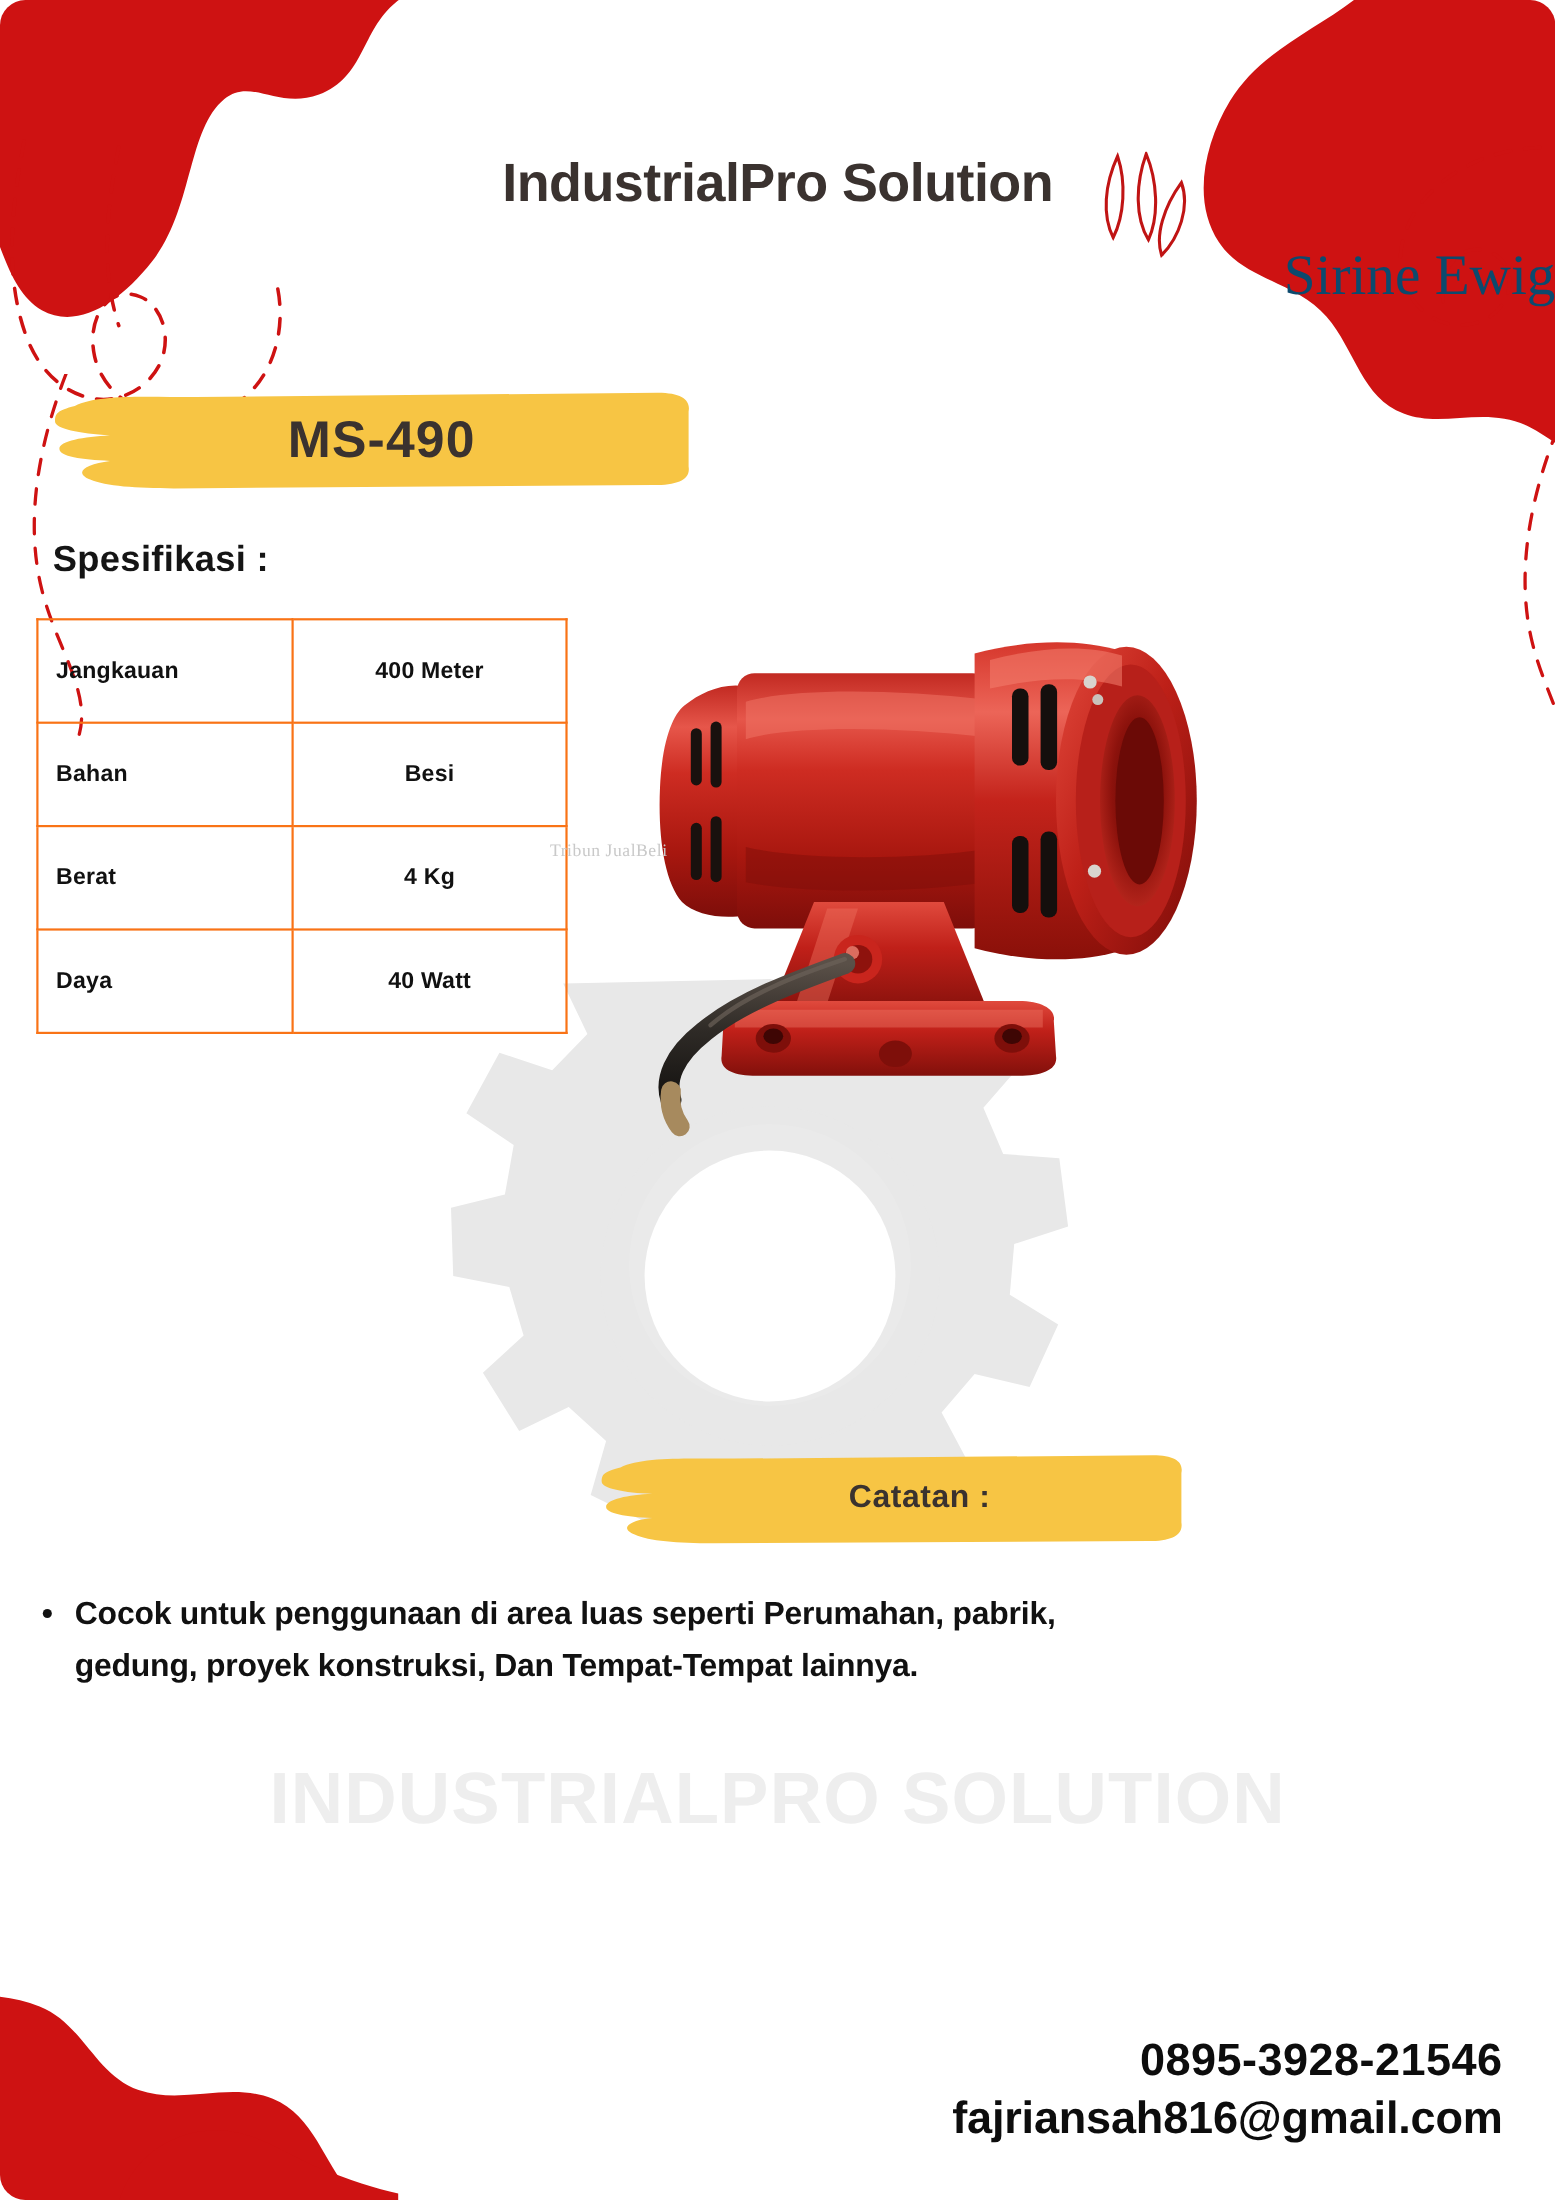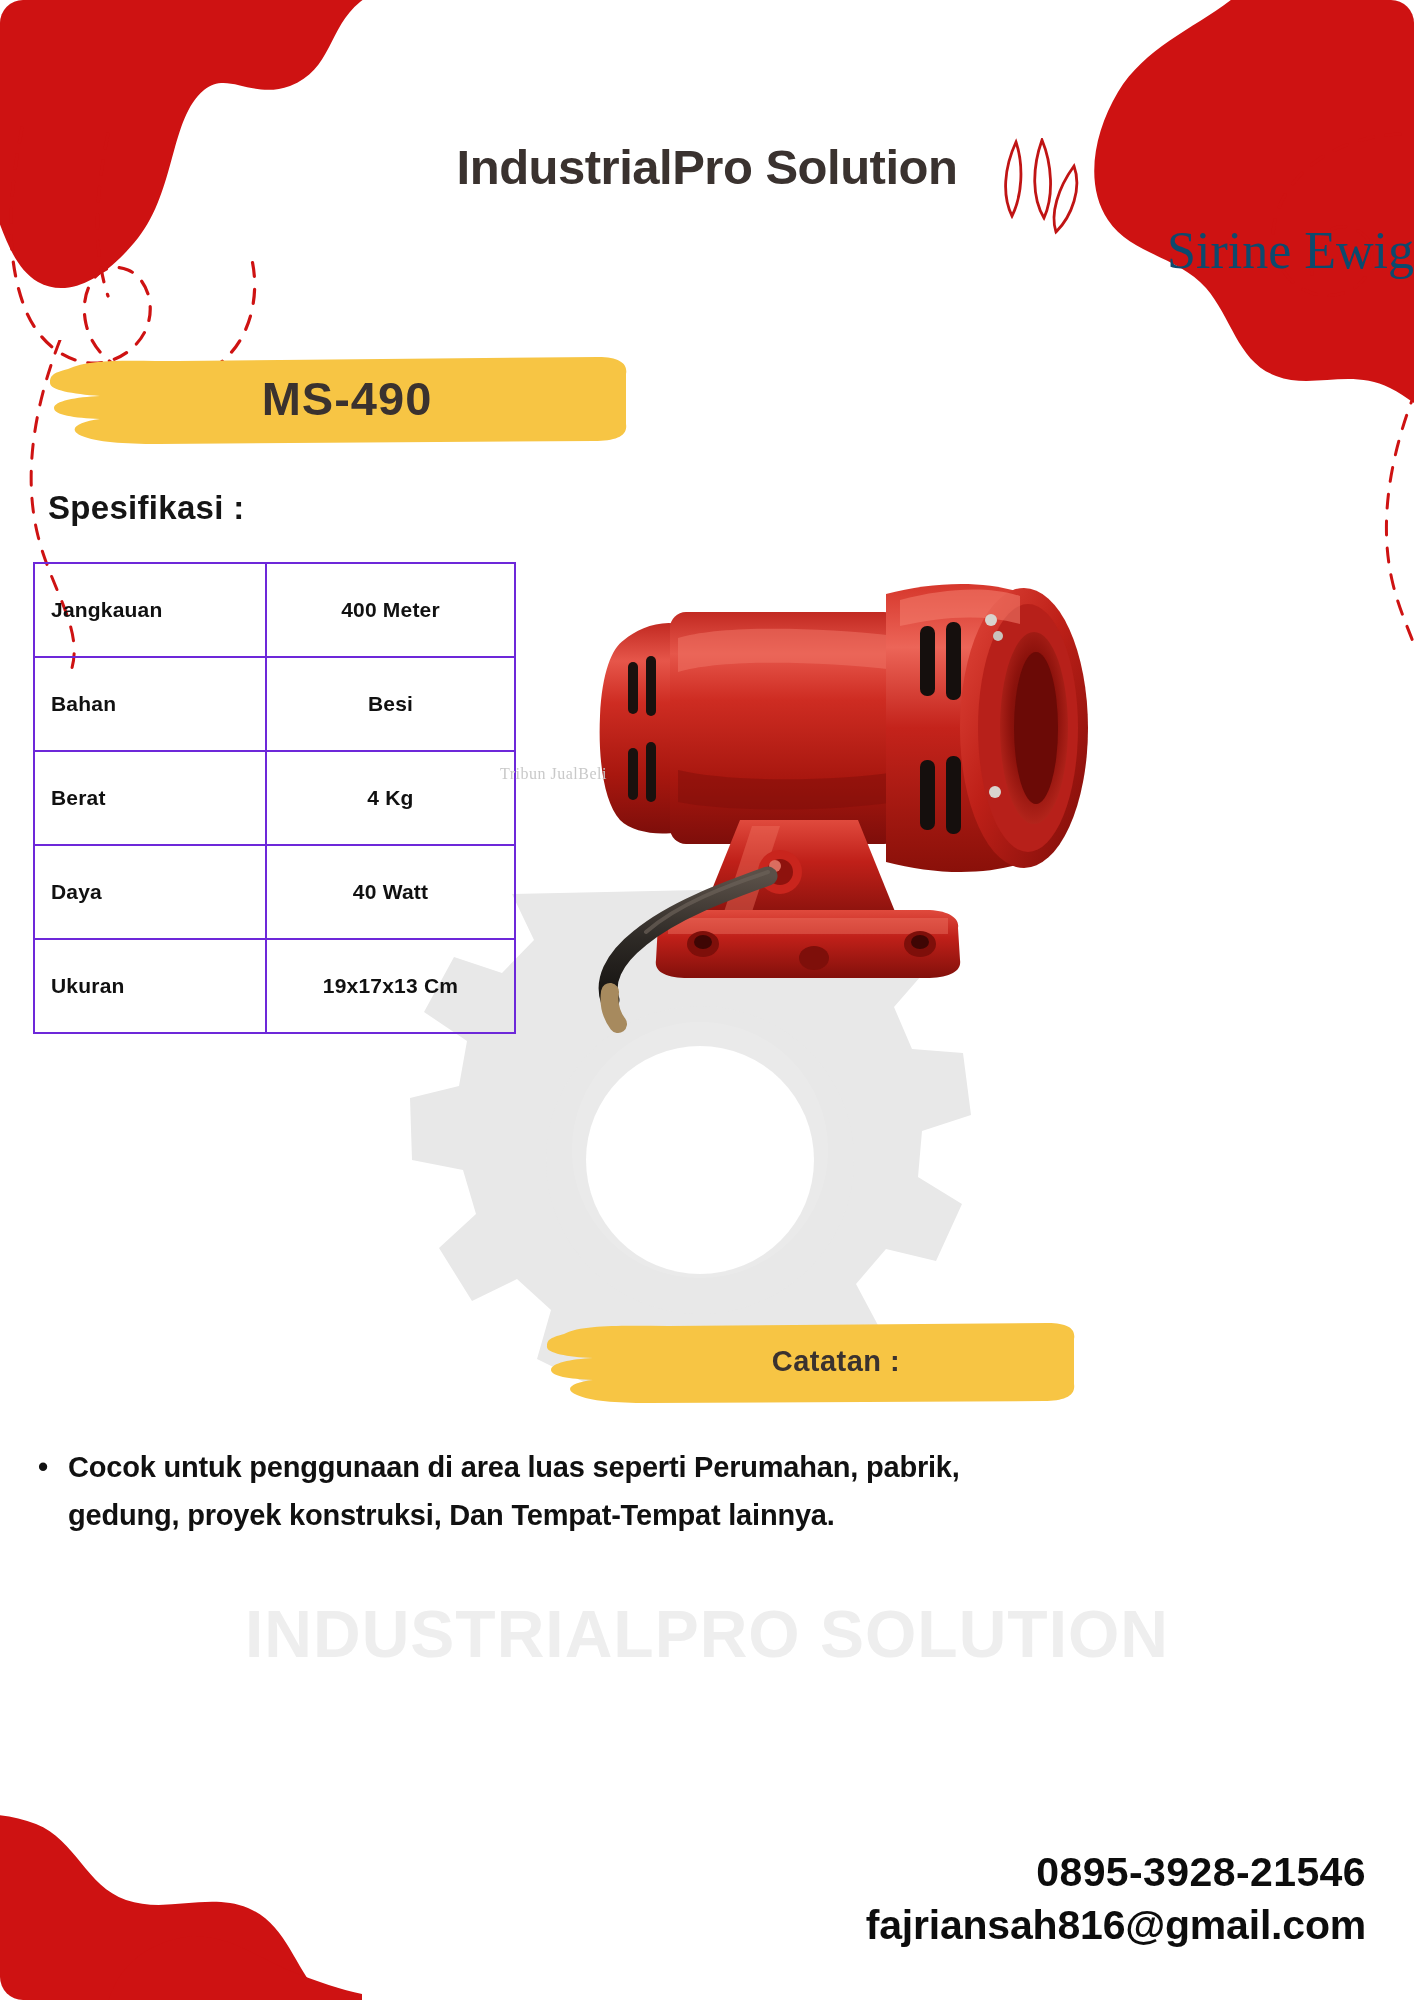--- a/index.html
+++ b/index.html
@@ -149,21 +149,21 @@
   .spec-table {
     position: absolute;
     left: 33px;
     top: 562px;
     width: 483px;
     border-collapse: collapse;
     table-layout: fixed;
     background: transparent;
   }
   .spec-table td {
-    border: 2px solid #6d28d9;
+    border: 2px solid #f97316;
     height: 94px;
     vertical-align: middle;
     font-family: "Liberation Sans", sans-serif;
     font-weight: bold;
     font-size: 21px;
     color: #111111;
     letter-spacing: 0.2px;
   }
   .spec-table td.k {
     width: 232px;
@@ -360,24 +360,20 @@
           <td class="k">Bahan</td>
           <td class="v">Besi</td>
         </tr>
         <tr>
           <td class="k">Berat</td>
           <td class="v">4 Kg</td>
         </tr>
         <tr>
           <td class="k">Daya</td>
           <td class="v">40 Watt</td>
-        </tr>
-        <tr>
-          <td class="k">Ukuran</td>
-          <td class="v">19x17x13 Cm</td>
         </tr>
       </tbody>
     </table>
 
     <svg class="product-photo" viewBox="0 0 580 520" xmlns="http://www.w3.org/2000/svg">
       <defs>
         <linearGradient id="bodyGrad" x1="0" y1="0" x2="0" y2="1">
           <stop offset="0%" stop-color="#C22A22"></stop>
           <stop offset="18%" stop-color="#E6564A"></stop>
           <stop offset="38%" stop-color="#CE2C22"></stop>

